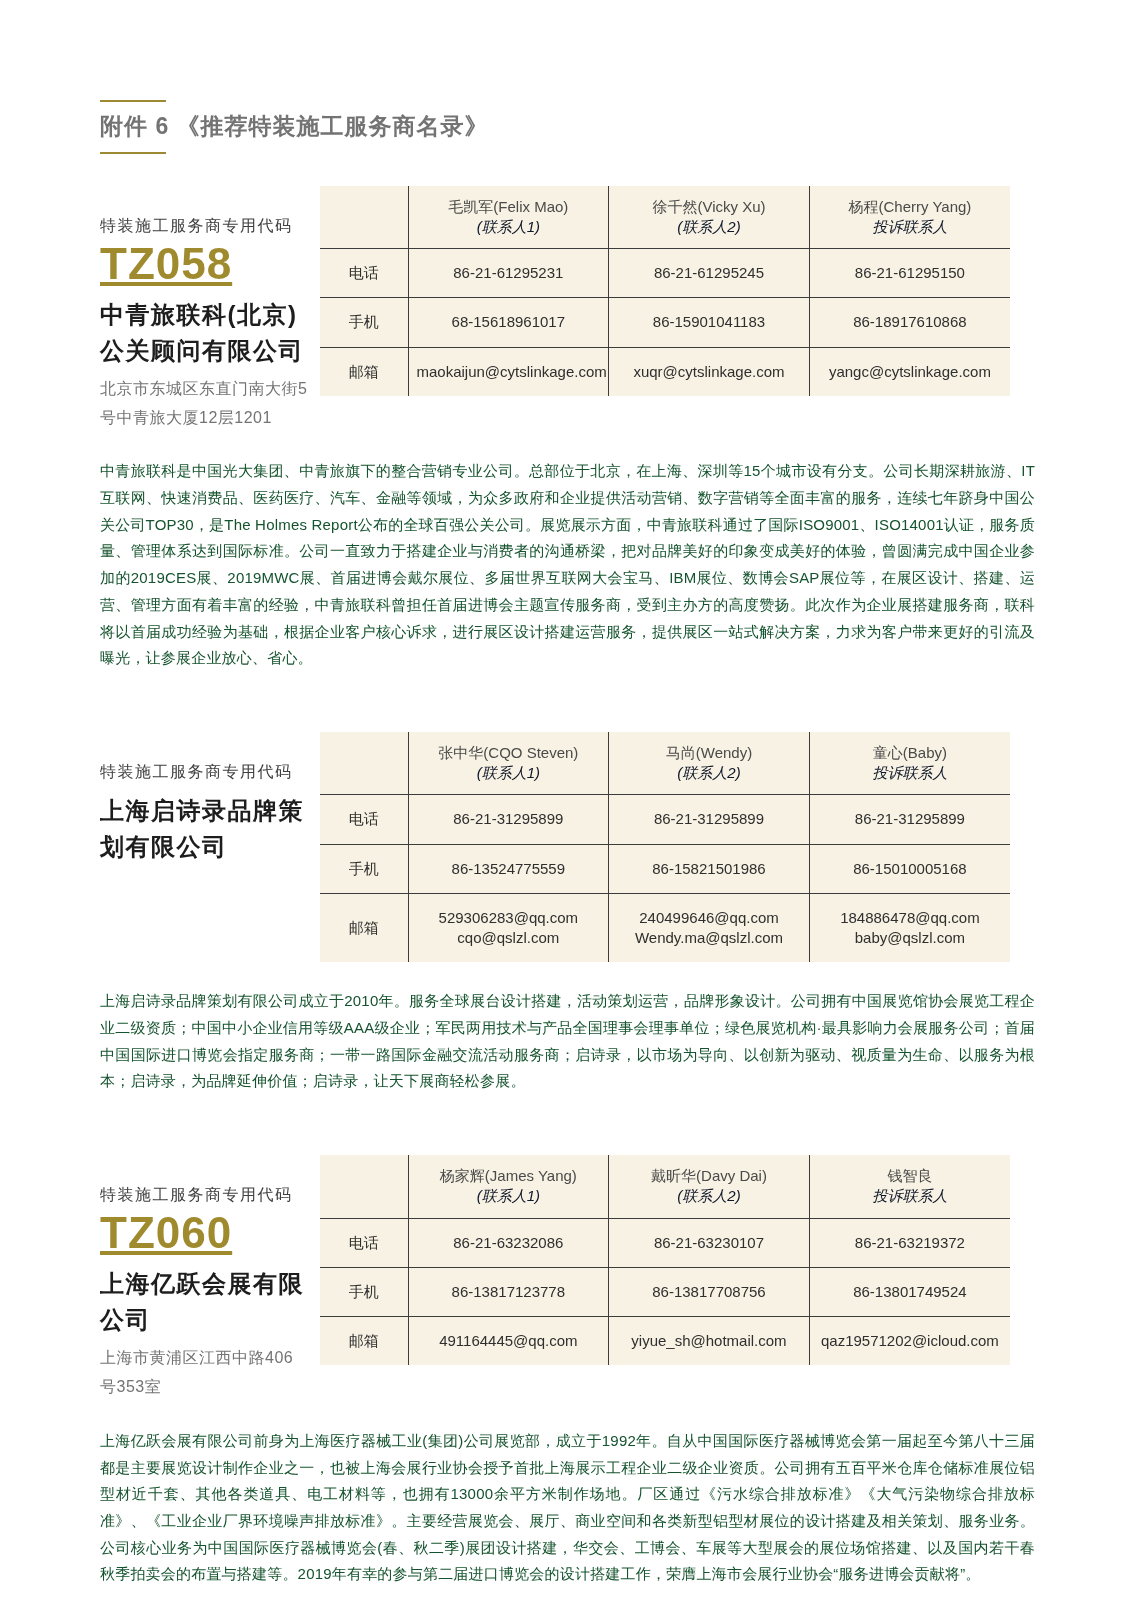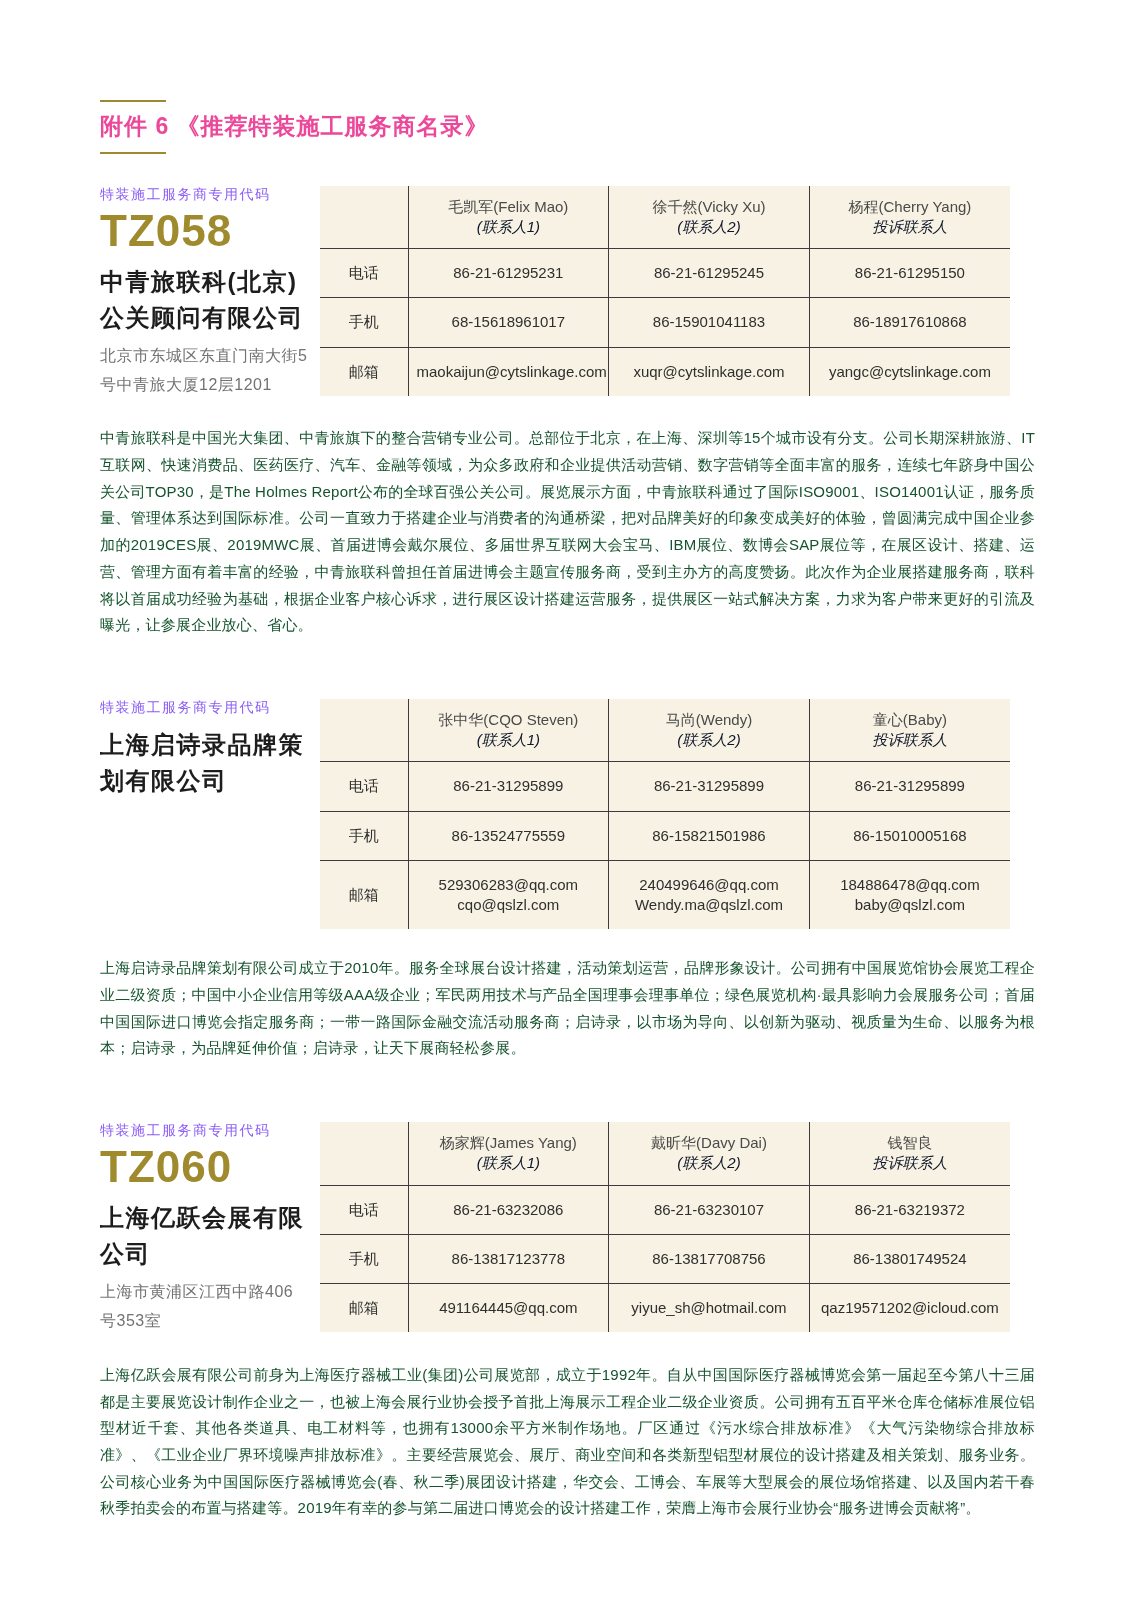--- a/index.html
+++ b/index.html
@@ -7,28 +7,28 @@
   body { font-family:"Liberation Sans","DejaVu Sans",sans-serif; }
   .page {
     position:relative; width:1131px; height:1600px; margin:0 auto;
     background:#ffffff; padding:100px 96px 0 100px; overflow:hidden;
   }
 
   
   .doc-title .rule { width:66px; height:2px; background:#9d8934; }
   .doc-title h1 {
     margin:11px 0 11px 0; font-size:23px; line-height:1.2;
-    color:#ec4899; font-weight:bold; letter-spacing:1px;
+    color:#737373; font-weight:bold; letter-spacing:1px;
   }
 
   
   .vendor { display:flex; align-items:flex-start; margin-top:32px; }
   .vendor-info { flex:0 0 220px; width:220px; padding-right:12px; }
-  .code-label { font-size:14px; color:#8b5cf6; letter-spacing:1.5px; }
-  .code { font-size:44px; font-weight:bold; color:#a08a2e; letter-spacing:1px; margin-top:4px; line-height:1.05; }
+  .code-label { font-size:16px; color:#404040; letter-spacing:1.5px;margin-top:30px; }
+  .code { font-size:44px; font-weight:bold; color:#a08a2e; letter-spacing:1px; margin-top:4px; line-height:1.05;text-decoration:underline; }
   .company { font-size:24px; font-weight:bold; color:#1d1d1d; line-height:1.5; margin-top:10px; letter-spacing:1.5px; }
   .address { font-size:16px; color:#737373; line-height:1.8; margin-top:6px; letter-spacing:0.5px; }
 
   
   .contact-table {
     width:690px; flex:0 0 690px; border-collapse:collapse;
     background:#f7f2e3; table-layout:fixed;
   }
   .contact-table col.c-label { width:88px; }
   .contact-table td {

